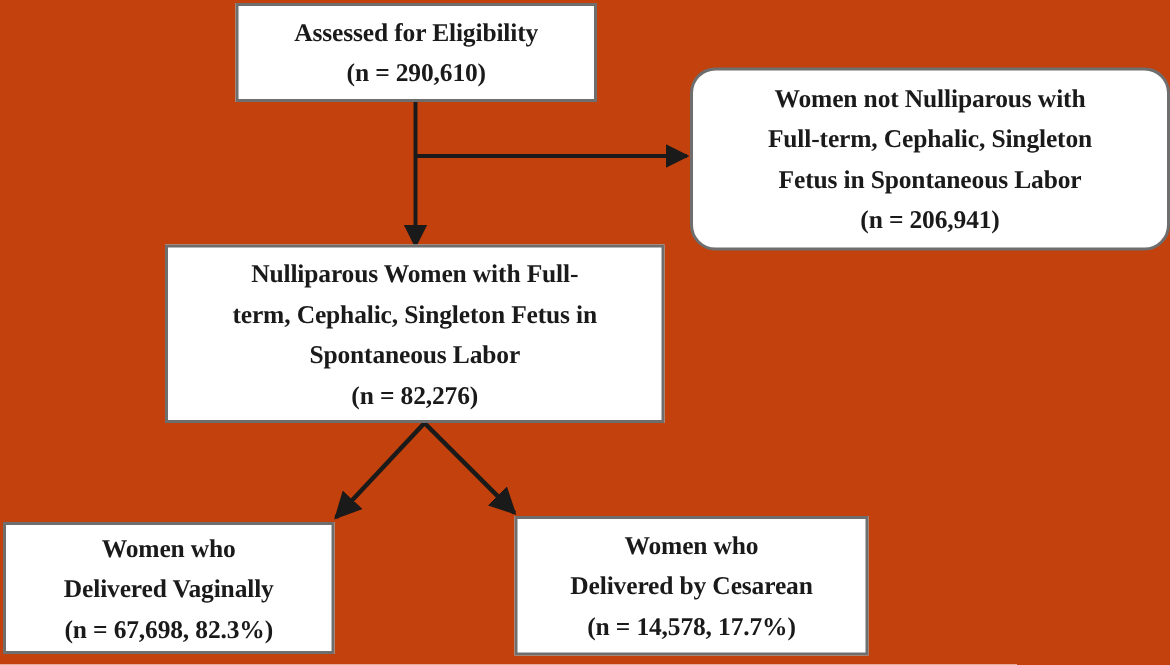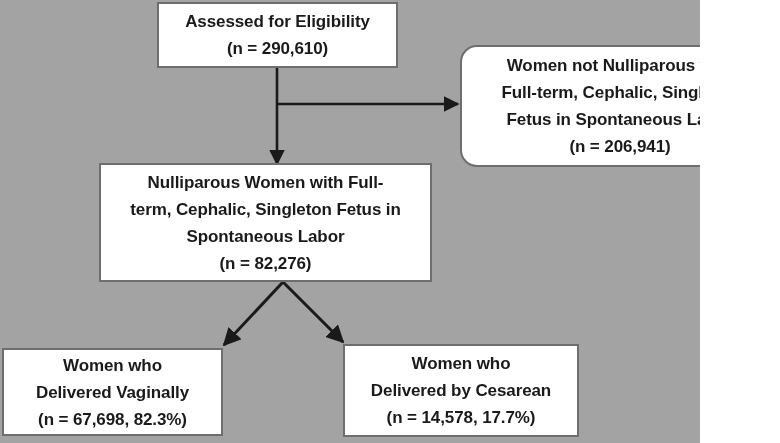--- a/index.html
+++ b/index.html
@@ -3,24 +3,24 @@
 <meta charset="utf-8">
 <title>Study Flow Diagram</title>
 <style>
   html, body {
     margin: 0;
     padding: 0;
     background: #ffffff;
   }
   #canvas {
     position: relative;
-    width: 700px;
+    width: 780px;
     height: 443px;
-    background: #a3a3a3;
-    font-family: Liberation Sans, sans-serif;
+    background: #c2410c;
+    font-family: Liberation Serif, serif;
     overflow: hidden;
   }
   .node {
     position: absolute;
     box-sizing: border-box;
     background: #ffffff;
     border: 2px solid #6e6e6e;
     display: flex;
     align-items: center;
     justify-content: center;
@@ -44,21 +44,21 @@
     height: 66px;
   }
   #node-excluded {
     left: 460px;
     top: 45px;
     width: 320px;
     height: 122px;
     border-radius: 17px;
   }
   #node-included {
-    left: 99px;
+    left: 110px;
     top: 163px;
     width: 333px;
     height: 119px;
   }
   #node-vaginal {
     left: 2px;
     top: 348px;
     width: 221px;
     height: 88px;
   }

